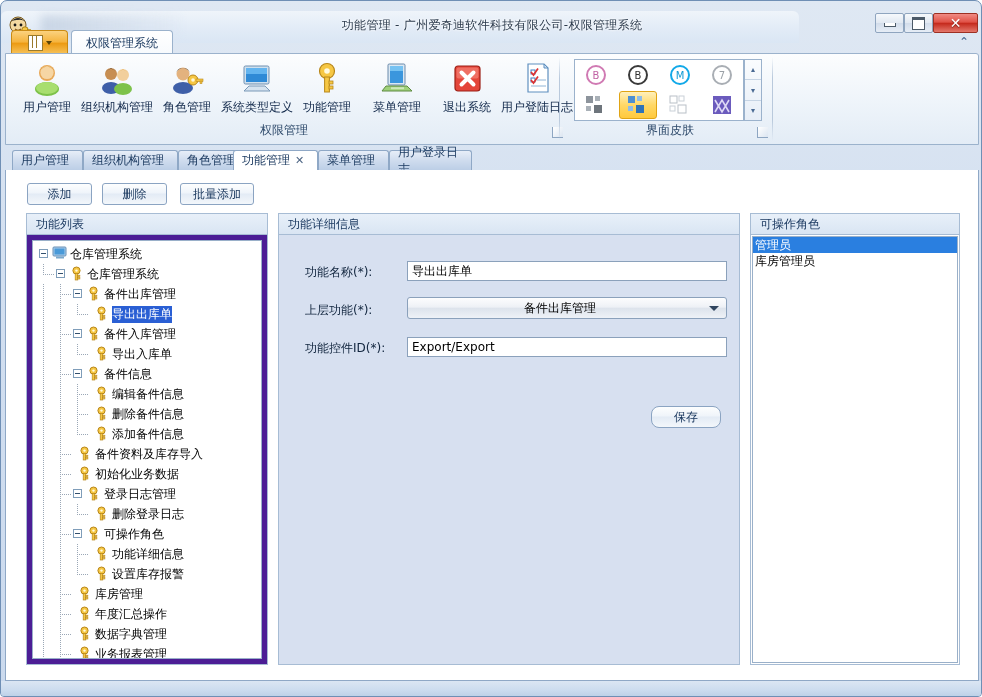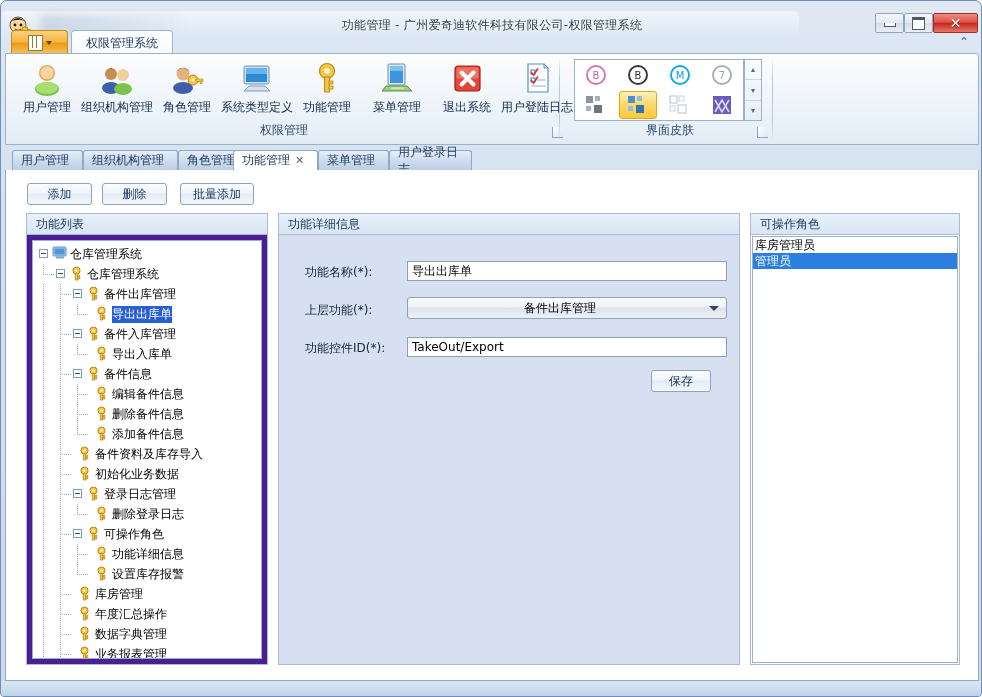--- a/index.html
+++ b/index.html
@@ -839,36 +839,36 @@
         <div class="field-label" style="left:26px; top:29px;">功能名称(*):</div>
         <div class="field-input" style="left:128px; top:26px; width:320px;">导出出库单</div>
 
         <div class="field-label" style="left:26px; top:67px;">上层功能(*):</div>
         <div class="field-combo" style="left:128px; top:62px; width:320px;">
           <span class="combo-text">备件出库管理</span>
           <span class="combo-arrow"></span>
         </div>
 
         <div class="field-label" style="left:26px; top:105px;">功能控件ID(*):</div>
-        <div class="field-input" style="left:128px; top:102px; width:320px;">TakeOut/Export</div>
-
-        <div class="tbar-btn" style="left:372px; top:135px; width:60px; height:22px;">
+        <div class="field-input" style="left:128px; top:102px; width:320px;">Export/Export</div>
+
+        <div class="tbar-btn" style="left:372px; top:171px; width:70px; height:22px;border-radius:8px;">
           <span>保存</span>
         </div>
       </div>
     </div>
 
     <div class="gbox" id="roles-panel" style="position:absolute;left:744px;top:43px;width:210px;height:452px;">
       <div class="gbox-head">
         <span>可操作角色</span>
       </div>
       <div class="gbox-body" style="background:#fff;">
         <div id="roles-list">
+            <div class="role-item sel">管理员</div>
             <div class="role-item">库房管理员</div>
-            <div class="role-item sel">管理员</div>
           </div>
       </div>
     </div>
 
   </div>
 
   <div id="bottom-strip"></div>
 </div>
 
 </body></html>

